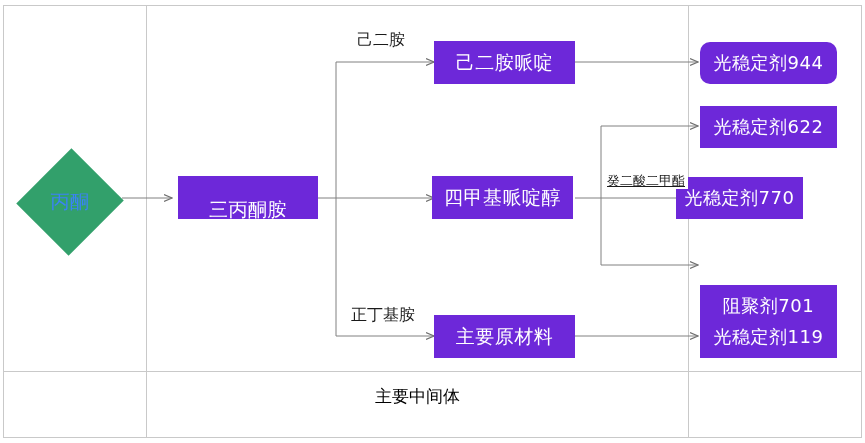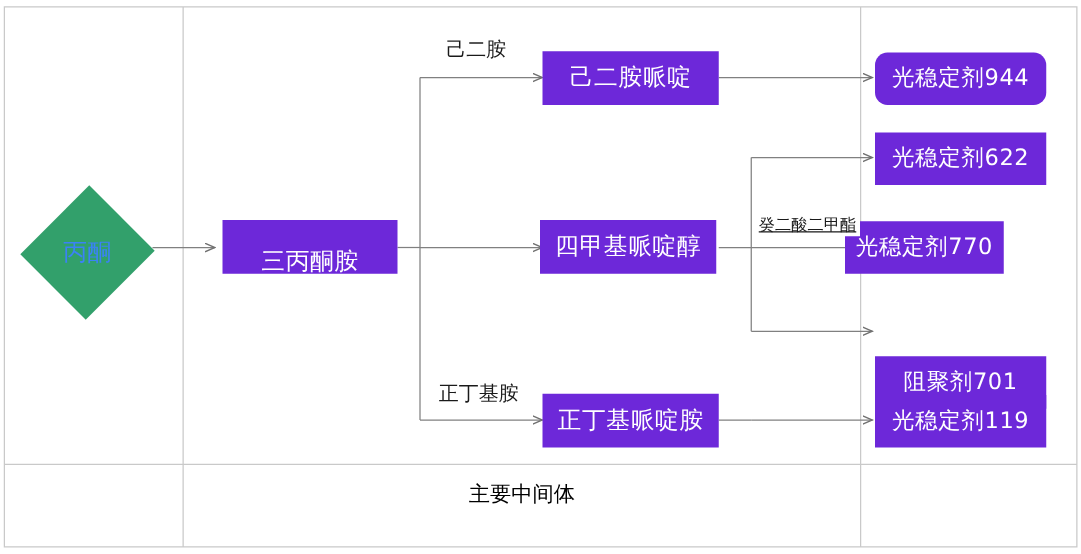--- a/index.html
+++ b/index.html
@@ -149,21 +149,21 @@
 
   <div class="node interm" style="left:434px; top:41px; width:141px; height:43px;">
     <span>己二胺哌啶</span>
   </div>
 
   <div class="node interm" style="left:432px; top:176px; width:141px; height:43px;">
     <span>四甲基哌啶醇</span>
   </div>
 
   <div class="node interm" style="left:434px; top:315px; width:141px; height:43px;">
-    <span>正丁基哌啶胺</span>
+    <span>主要原材料</span>
   </div>
 
   <div class="node product" style="left:700px; top:42px; width:137px; height:42px;border-radius:10px;">
     <span>光稳定剂944</span>
   </div>
 
   <div class="node product" style="left:700px; top:106px; width:137px; height:42px;">
     <span>光稳定剂622</span>
   </div>
 

